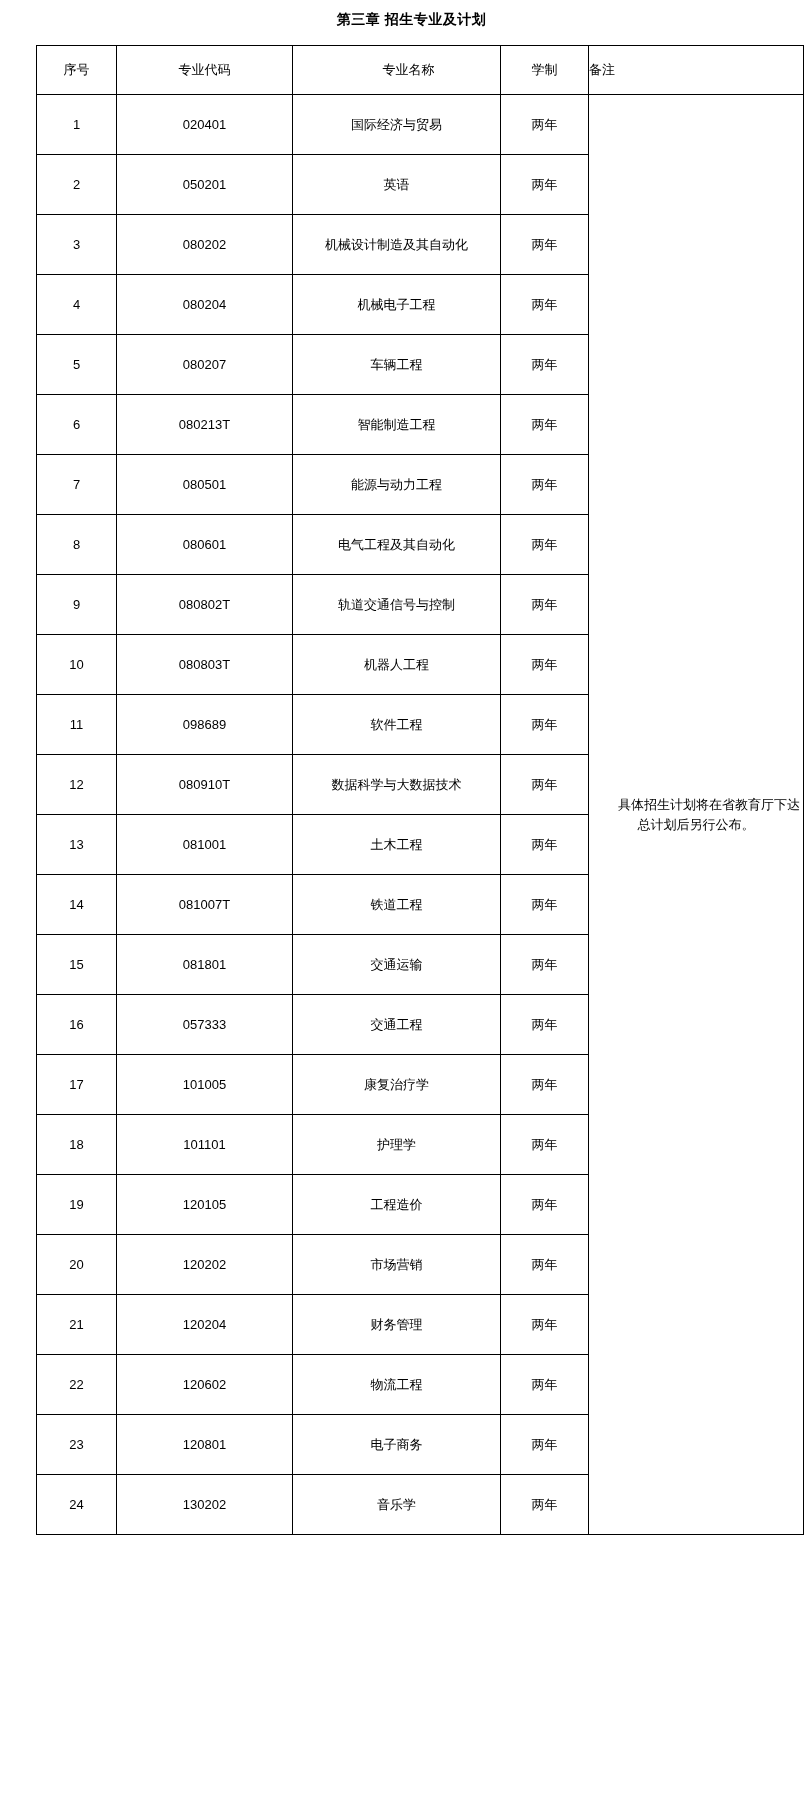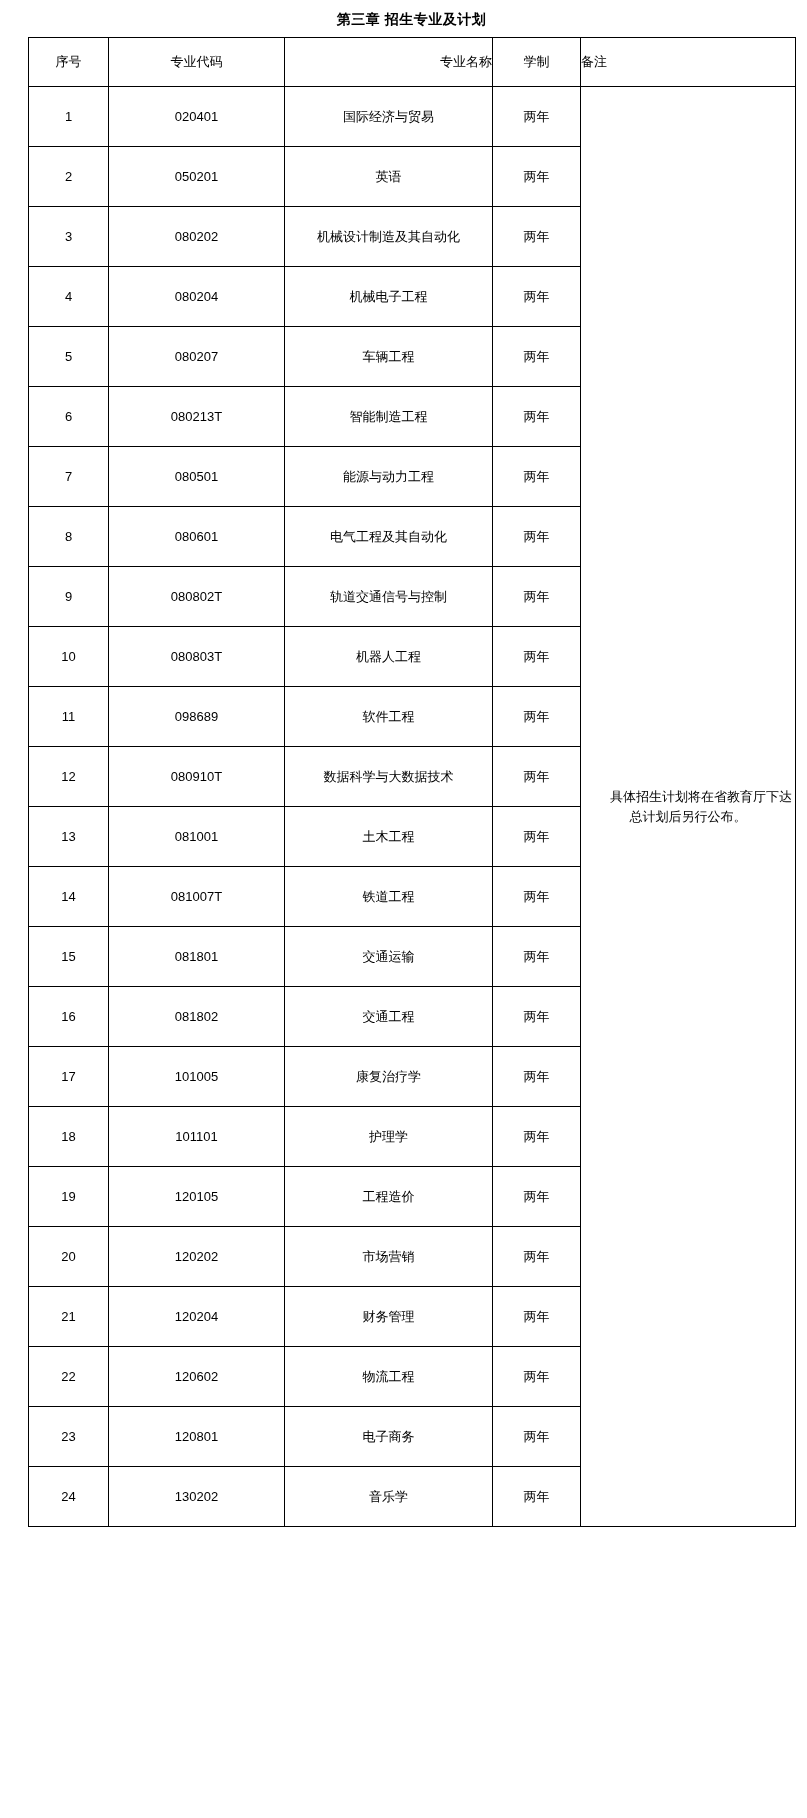--- a/index.html
+++ b/index.html
@@ -39,21 +39,21 @@
     display: inline-block;
     margin-right: 18px;
   }
   .table-wrap {
     padding: 0 20px 0 20px;
   }
   table.majors {
     border-collapse: collapse;
     width: 767px;
     table-layout: fixed;
-    margin: 8px;
+    margin: 16px;
   }
   table.majors th,
   table.majors td {
     border: 1px solid #000000;
     text-align: center;
     vertical-align: middle;
     font-size: 13px;
     font-weight: normal;
     padding: 0;
     height: 59px;
@@ -68,21 +68,21 @@
   col.c-name  { width: 208px; }
   col.c-len   { width: 88px; }
   col.c-note  { width: 215px; }
 
   thead th.h-no,
   thead th.h-code,
   thead th.h-len {
     text-align: center;
   }
   thead th.h-name {
-    text-align: right;
+    text-align: center;
     padding-left: 24px;
   }
   thead th.h-note {
     text-align: left;
     padding-left: 0;
   }
   td.t-name {
     text-align: left;
     padding-left: 26px;
   }
@@ -214,21 +214,21 @@
           <td>两年</td>
         </tr>
         <tr>
           <td>15</td>
           <td>081801</td>
           <td class="t-name">交通运输</td>
           <td>两年</td>
         </tr>
         <tr>
           <td>16</td>
-          <td>081802</td>
+          <td>057333</td>
           <td class="t-name">交通工程</td>
           <td>两年</td>
         </tr>
         <tr>
           <td>17</td>
           <td>101005</td>
           <td class="t-name">康复治疗学</td>
           <td>两年</td>
         </tr>
         <tr>

